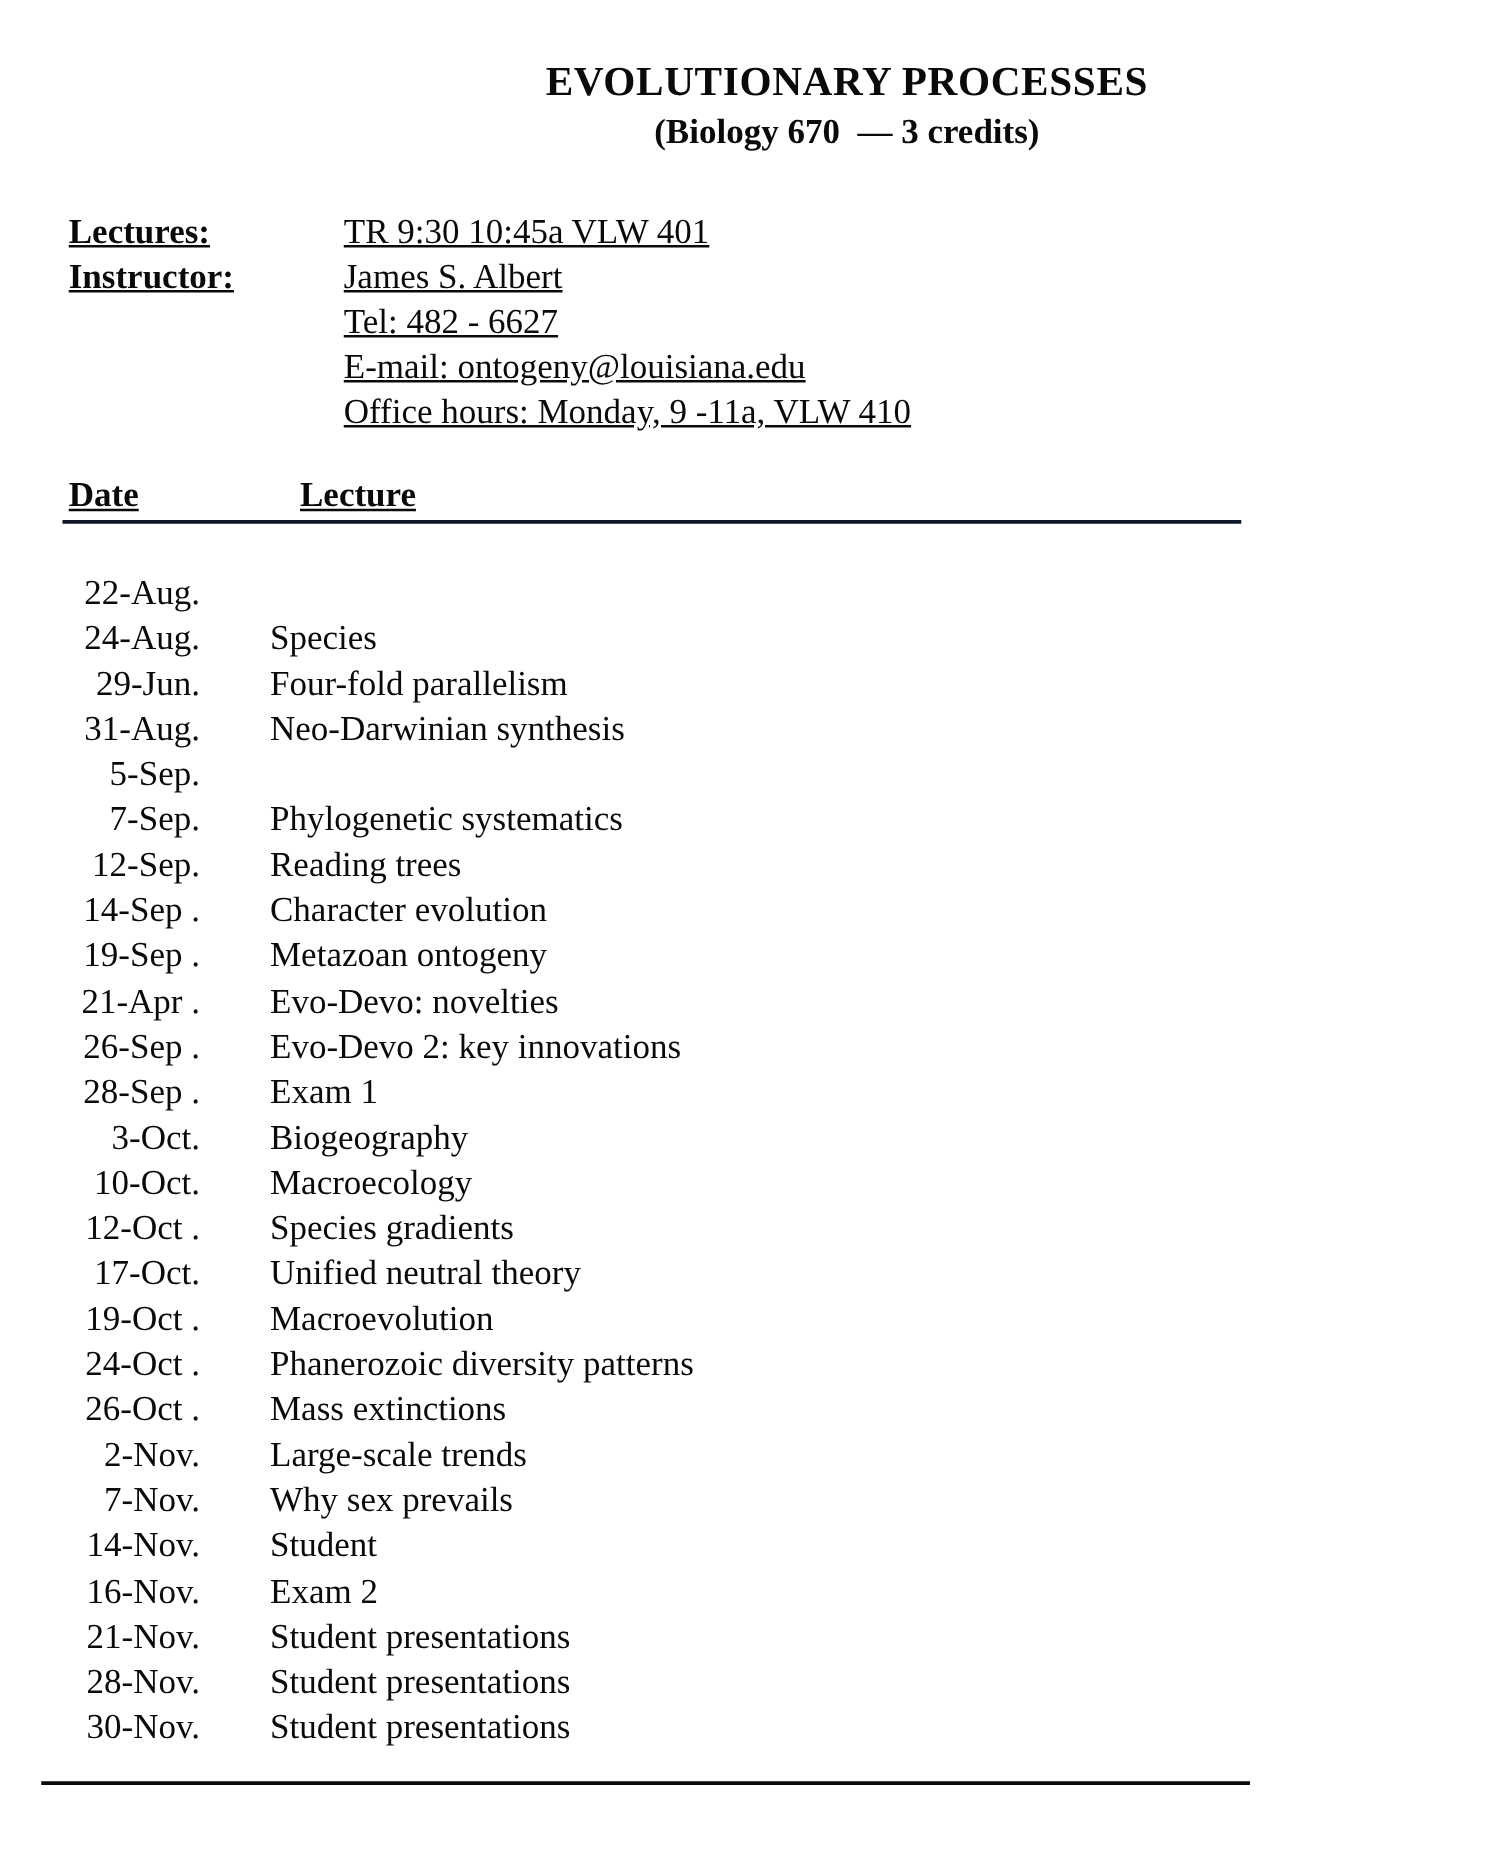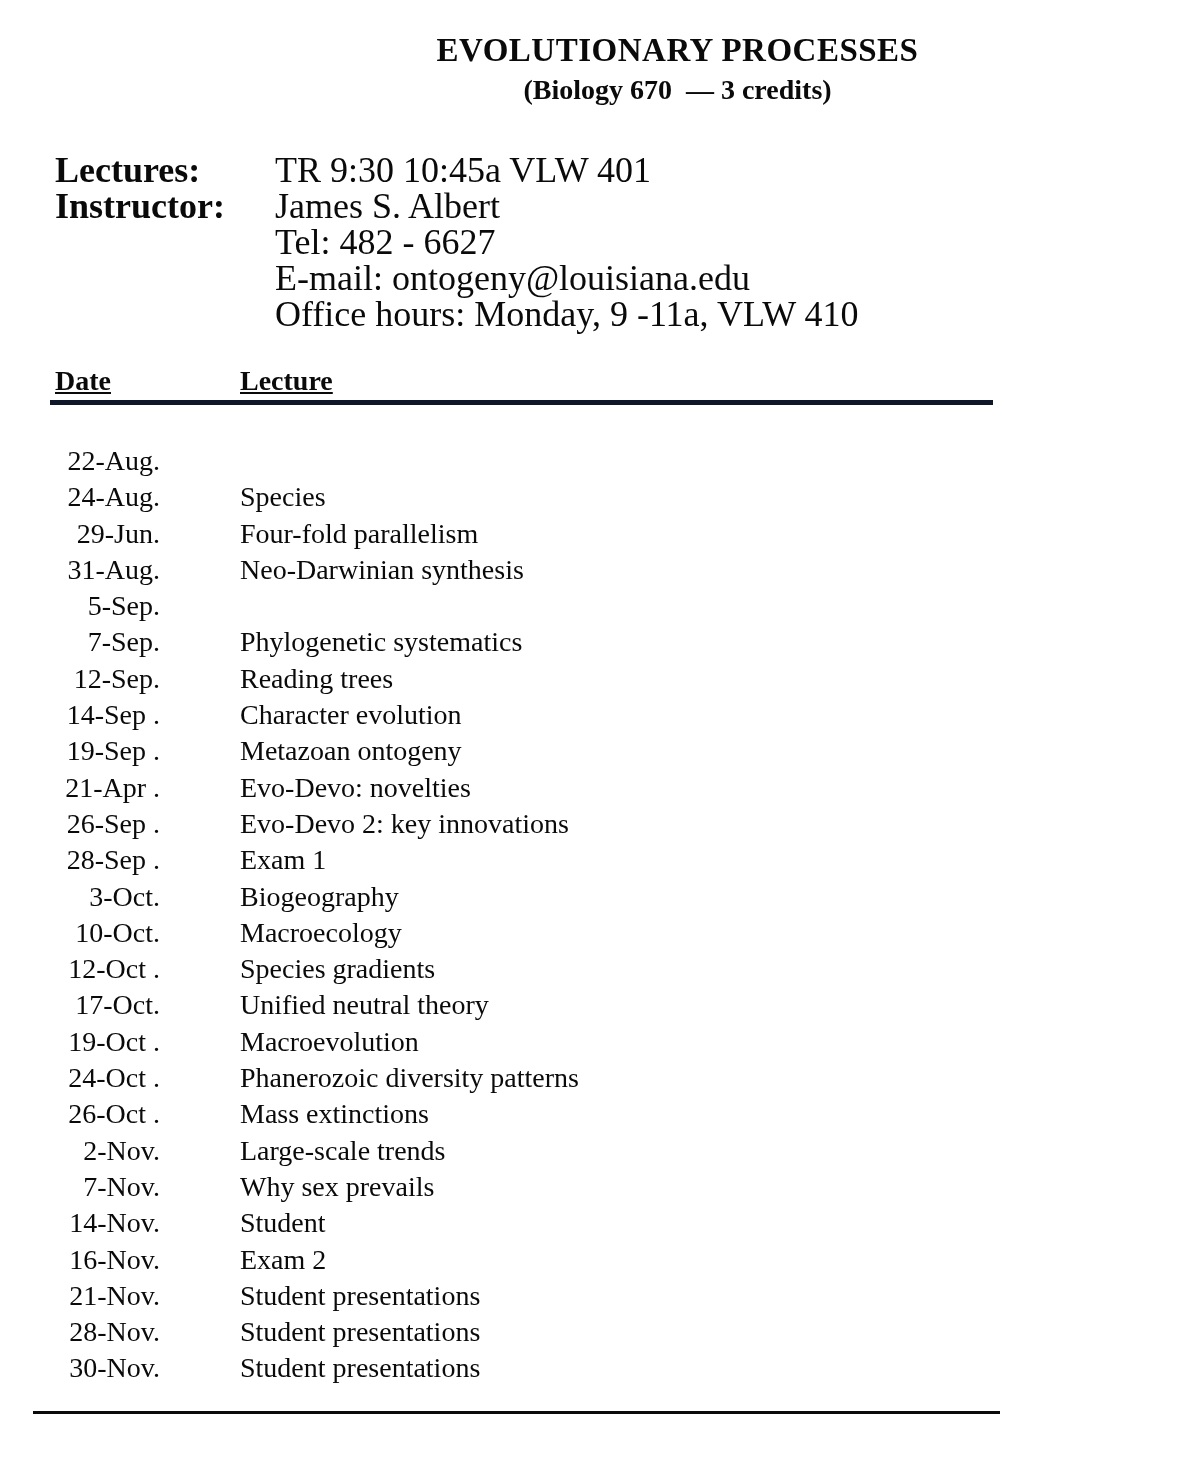--- a/index.html
+++ b/index.html
@@ -9,75 +9,76 @@
     width: 1200px;
     height: 1480px;
     background: #ffffff;
     color: #0a0a0a;
     font-family: "Liberation Serif", "DejaVu Serif", serif;
     overflow: hidden;
   }
 
   
   .title-block {
-    padding-top: 30px;
+    padding-top: 46px;
     margin-left: 155px;
     width: 1045px;
     text-align: center;
     font-weight: bold;
   }
   .title-line1 {
     font-size: 33px;
     line-height: 40px;
     letter-spacing: 0.5px;
     white-space: pre-wrap;
   }
   .title-line2 {
     font-size: 28px;
     line-height: 40px;
     white-space: pre-wrap;
   }
 
   
   .info-grid {
     margin: 42px 0 0 55px;
-    font-size: 36px;
+    font-size: 28px;
     line-height: 36px;
+    text-decoration: underline;
   }
   .info-row {
     display: grid;
     grid-template-columns: 220px auto;
   }
   .info-label { font-weight: bold; }
   .info-value { white-space: pre-wrap; }
 
   
   .schedule-header {
     margin: 34px 0 0 50px;
     width: 943px;
     display: grid;
     grid-template-columns: 190px auto;
     font-size: 28px;
     font-weight: bold;
     line-height: 30px;
     padding-bottom: 4px;
-    border-bottom: 5px solid #0f172a;
+    border-bottom: 3px solid #0f172a;
   }
   .schedule-header .date-head { padding-left: 5px; text-decoration: underline; }
   .schedule-header .lecture-head { text-decoration: underline; }
 
   
   .schedule-rows {
     margin: 38px 0 0 55px;
     font-size: 28px;
   }
   .schedule-row {
     display: grid;
     grid-template-columns: 105px auto;
-    column-gap: 80px;
+    column-gap: 56px;
     line-height: 36.3px;
   }
   .cell-date {
     text-align: right;
     white-space: pre;
   }
   .cell-lecture { white-space: pre-wrap; }
 
   
   .bottom-rule {

